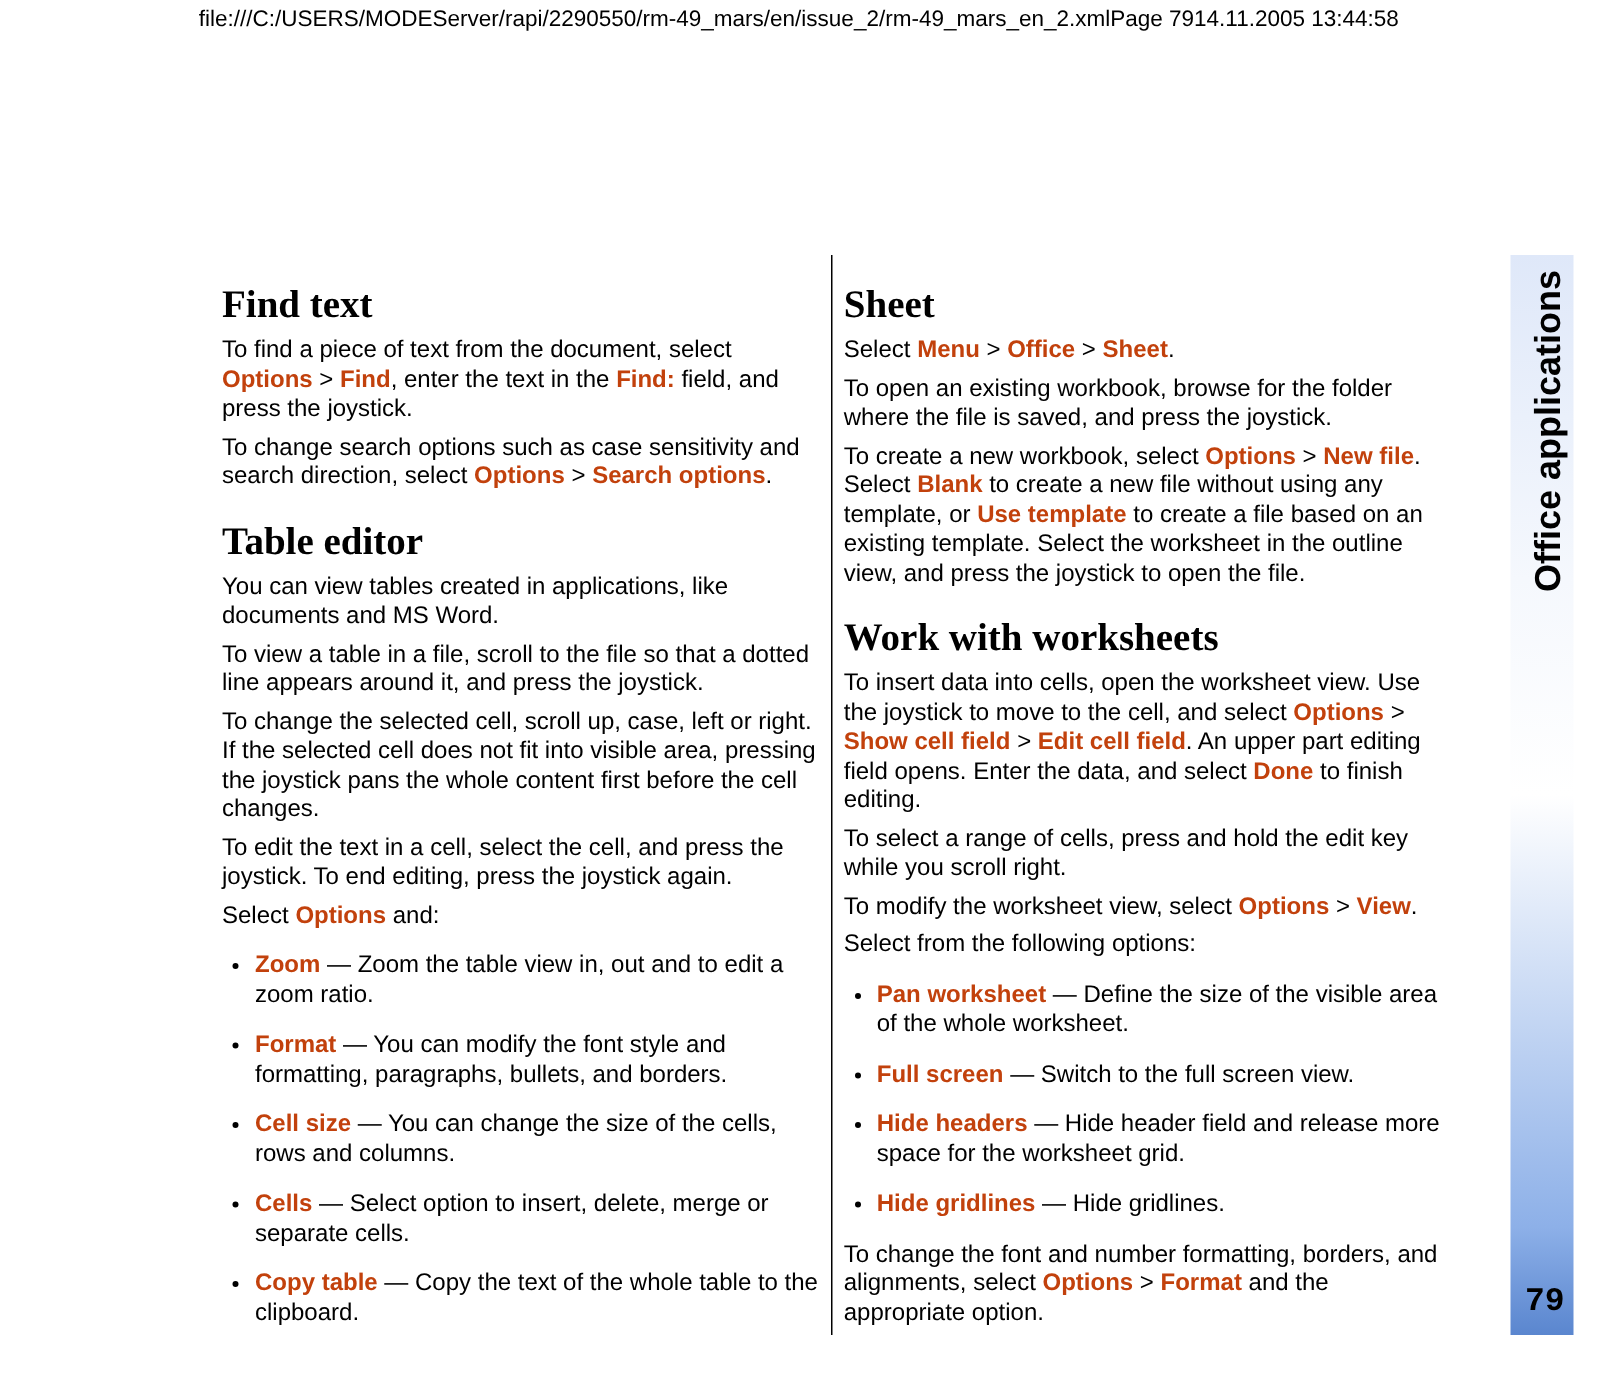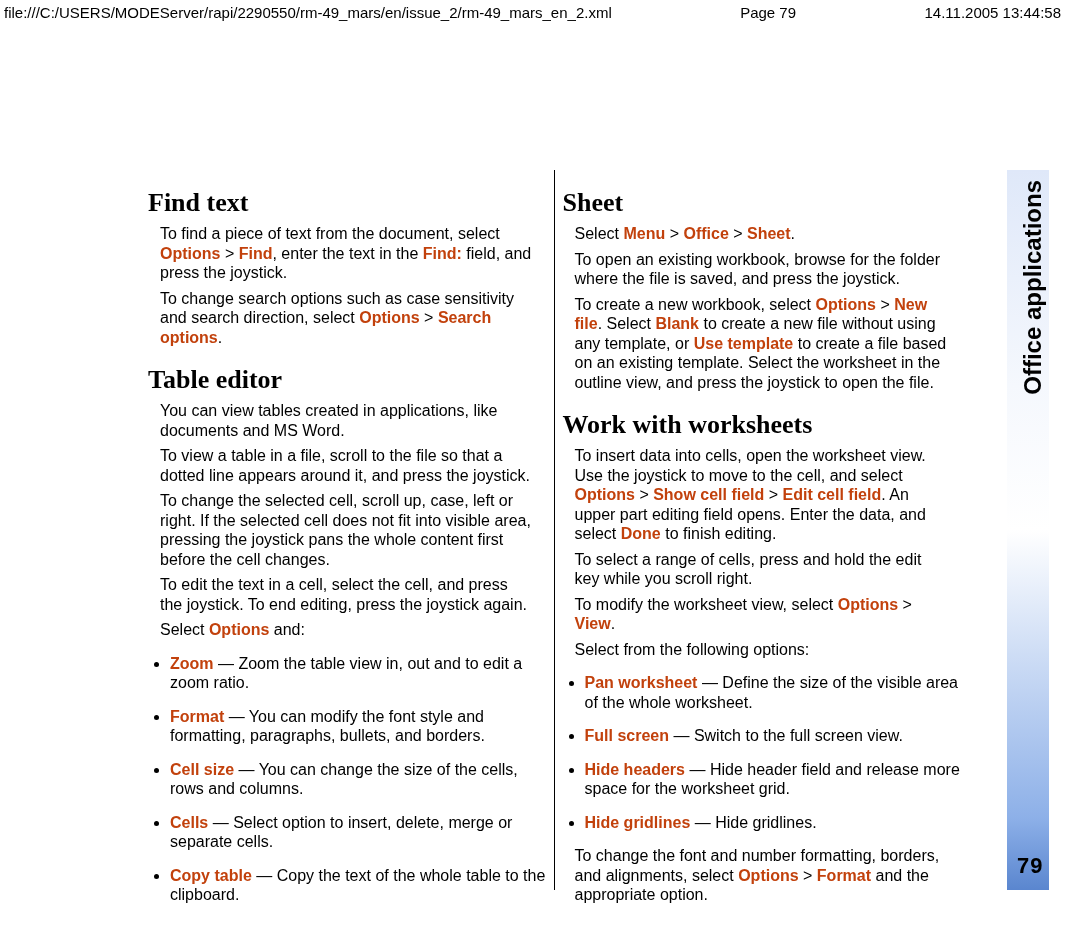--- a/index.html
+++ b/index.html
@@ -12,21 +12,21 @@
     position: relative;
   }
   .header-line {
     position: absolute;
     top: 4px;
     left: 4px;
     right: 4px;
     font-size: 15px;
     font-family: Arial, sans-serif;
     display: flex;
-    justify-content: space-between;
+    justify-content: center;
     white-space: pre;
   }
   .page-area {
     position: absolute;
     top: 170px;
     left: 140px;
     width: 828px;
     height: 720px;
   }
   .columns {
@@ -41,21 +41,21 @@
   h2 {
     font-family: Liberation Serif, serif;
     font-weight: bold;
     font-size: 26px;
     margin: 18px 0 6px 0;
   }
   p, li {
     font-family: "Segoe UI", Arial, sans-serif;
     font-size: 16px;
     line-height: 1.22;
-    margin: 6px 12px;
+    margin: 6px 0;
   }
   ul {
     margin: 4px 0 4px 0;
     padding-left: 22px;
   }
   li { margin: 14px 0; }
   .opt { color: #c2410c; font-weight: bold; }
   .gt { font-weight: normal; color: #000; }
   .side-tab {
     position: absolute;

